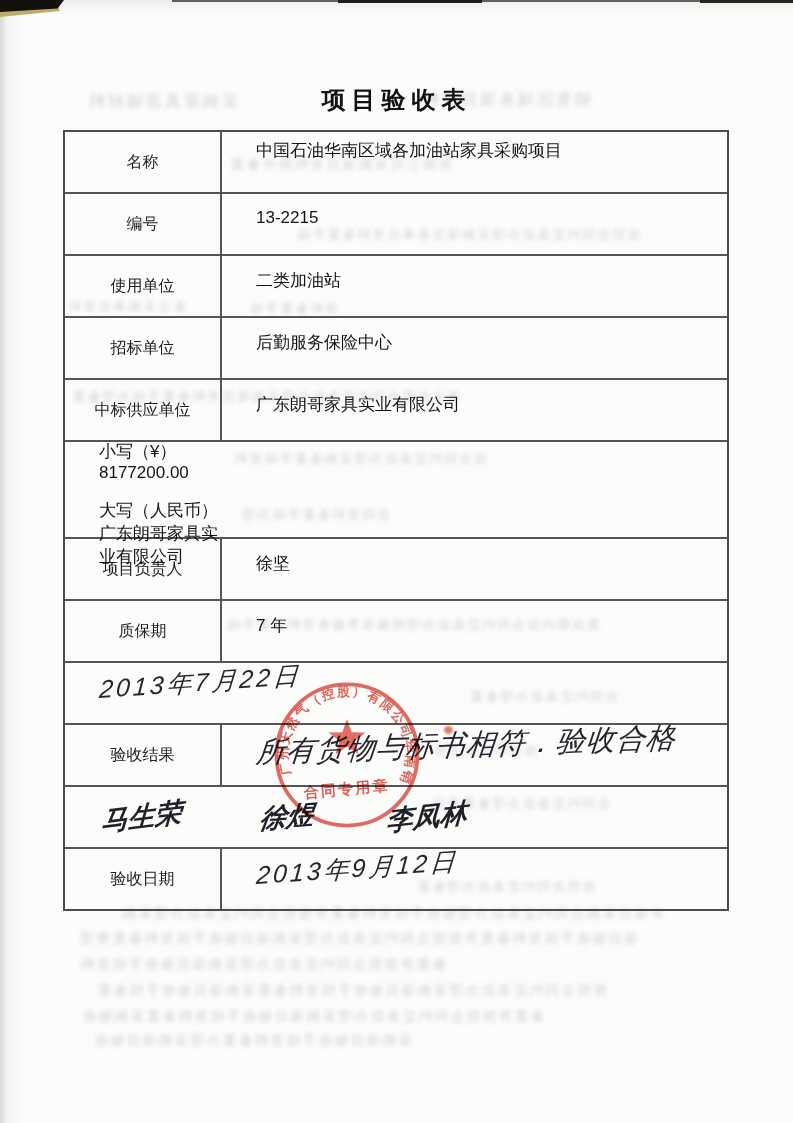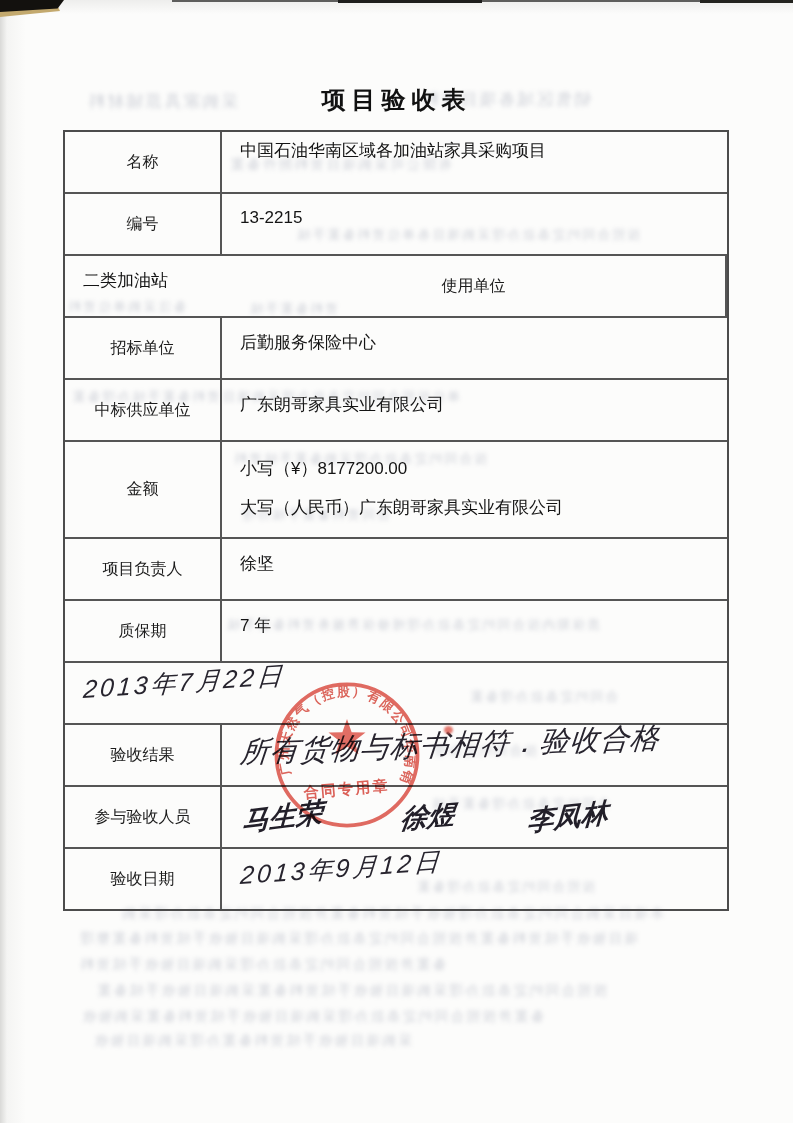--- a/index.html
+++ b/index.html
@@ -34,21 +34,21 @@
     border:2px solid #4c4c4c; box-sizing:border-box; background:transparent;
   }
   .trow { display:grid; grid-template-columns:157px 1fr; border-bottom:2px solid #555; height:60px; }
   .trow:last-child { border-bottom:none; }
   .trow.tall { height:95px; }
   .cell { box-sizing:border-box; }
   .cell.label {
     border-right:2px solid #555; display:flex; align-items:center; justify-content:center;
     font-size:16px; color:#1c1c1c; text-align:center; 
   }
-  .cell.value { display:flex; align-items:center; padding-left:18px; font-size:17px; color:#141414; position:relative; }
+  .cell.value { display:flex; align-items:center; padding-left:18px; font-size:17px; color:#141414; position:relative;margin-left:16px; }
   .cell.value .vtext { transform:translateY(-6px); }
   .cell.value .vtext.v-top { transform:translateY(-12px); }
   .amount-lines { display:flex; flex-direction:column; gap:16px; transform:translateY(-2px); }
 
   
   .hand {
     font-style:italic; font-weight:500; color:#27242e; letter-spacing:3px;
     transform:rotate(-3deg) skewX(-6deg); transform-origin:left center; white-space:nowrap;
   }
   .hand.date { font-size:25px; transform:rotate(-4deg) skewX(-8deg) translateY(-4px); }
@@ -111,26 +111,26 @@
     <div class="trow">
       <div class="cell label">
           <span>编号</span>
         </div>
       <div class="cell value">
           <span class="vtext">13-2215</span>
         </div>
     </div>
 
     <div class="trow">
+      <div class="cell label">
+          <span>使用单位</span>
+        </div>
       <div class="cell value">
           <span class="vtext">二类加油站</span>
         </div>
-      <div class="cell label">
-          <span>使用单位</span>
-        </div>
     </div>
 
     <div class="trow">
       <div class="cell label">
           <span>招标单位</span>
         </div>
       <div class="cell value">
           <span class="vtext">后勤服务保险中心</span>
         </div>
     </div>
@@ -138,23 +138,20 @@
     <div class="trow">
       <div class="cell label">
           <span>中标供应单位</span>
         </div>
       <div class="cell value">
           <span class="vtext">广东朗哥家具实业有限公司</span>
         </div>
     </div>
 
     <div class="trow tall">
-      <div class="cell label">
-          <span>金额</span>
-        </div>
       <div class="cell value">
         <div class="amount-lines">
           <span>小写（¥）8177200.00</span>
           <span>大写（人民币）广东朗哥家具实业有限公司</span>
         </div>
       </div>
     </div>
 
     <div class="trow">
       <div class="cell label">
@@ -183,23 +180,20 @@
     <div class="trow">
       <div class="cell label">
           <span>验收结果</span>
         </div>
       <div class="cell value">
           <span class="hand result">所有货物与标书相符．验收合格</span>
         </div>
     </div>
 
     <div class="trow">
-      <div class="cell label">
-          <span>参与验收人员</span>
-        </div>
       <div class="cell value sig-row">
         <span class="sig sig-1">马生荣</span>
         <span class="sig sig-2">徐煜</span>
         <span class="sig sig-3">李凤林</span>
       </div>
     </div>
 
     <div class="trow">
       <div class="cell label">
           <span>验收日期</span>

